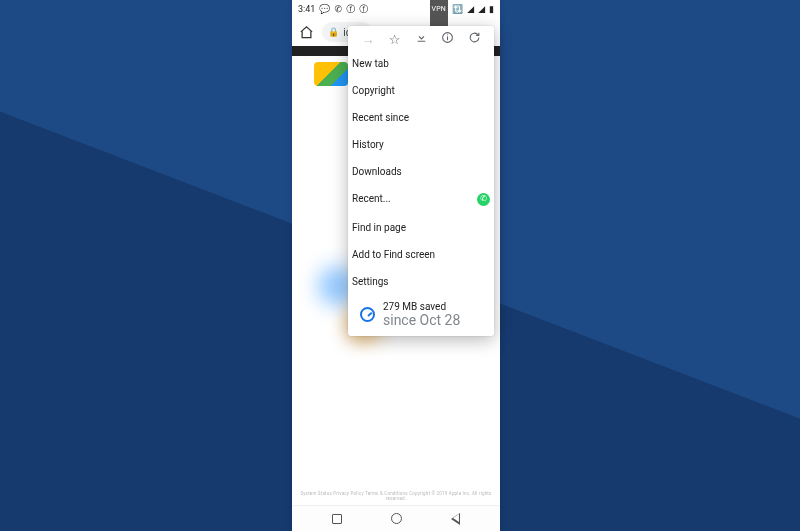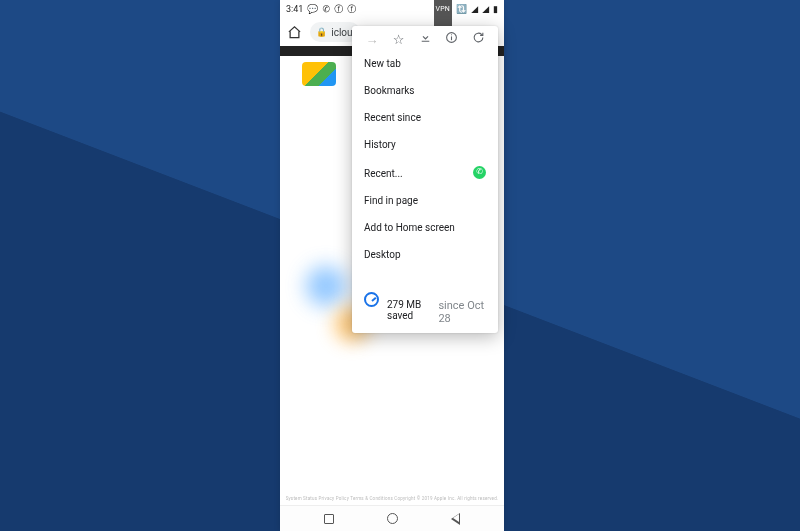--- a/index.html
+++ b/index.html
@@ -8,22 +8,22 @@
     position: absolute; inset: 0;
     background: #163a6e;
   }
   .bg::after {
     content: "";
     position: absolute; inset: 0;
     background: linear-gradient(201deg, #1d4985 0%, #1d4985 49.9%, transparent 50%);
   }
   .phone {
     position: absolute;
-    left: 280px; top: 0;
-    width: 224px; height: 531px;
+    left: 292px; top: 0;
+    width: 208px; height: 531px;
     background: #eab308;
     box-shadow: 0 0 6px rgba(0,0,0,.15);
   }
   
   .statusbar {
     height: 18px;
     background: #fff;
     display: flex;
     align-items: center;
     justify-content: space-between;
@@ -106,25 +106,25 @@
     display:flex;
     align-items:center;
     justify-content: space-between;
     padding: 5px 10px 3px 10px;
   }
   .menu-iconrow span {
     width: 20px; text-align:center; font-size: 13px; color:#5f6368;
   }
   .menu-iconrow span.fwd { color:#bdbdbd; }
   .menu-item {
-    padding: 8px 12px;
+    padding: 8px 4px;
     font-size: 10px;
     color:#202124;
     display:flex;
-    align-items:flex-end;
+    align-items:flex-start;
     justify-content:space-between;
     cursor: default;
     line-height: 1.1;
   }
   .menu-item .whatsapp {
     width:13px;height:13px;border-radius:50%;
     background:#25d366;color:#fff;display:flex;align-items:center;justify-content:center;font-size:8px;
   }
   .menu-item .checkbox {
     width:12px;height:12px;border-radius:2px;background:#1a73e8;color:#fff;
@@ -135,23 +135,23 @@
     padding: 6px 10px 4px 12px;
   }
   .menu-saved .dial {
     width:15px;height:15px;border:2px solid #1a73e8;border-radius:50%;
     position:relative; flex:0 0 auto;
   }
   .menu-saved .dial::after{
     content:""; position:absolute; width:5px;height:2px;background:#1a73e8;
     left:50%; top:50%; transform-origin:left center; transform: rotate(-40deg);
   }
-  .menu-saved-text { display:flex; flex-direction:row;margin-top:25px; }
+  .menu-saved-text { display:flex; flex-direction:column; }
   .menu-saved-text .l1 { font-size:10px; color:#202124; }
-  .menu-saved-text .l2 { font-size:11px; color:#80868b; }
+  .menu-saved-text .l2 { font-size:14px; color:#80868b; }
   
   .navbar {
     position:absolute; left:0; right:0; bottom:0;
     height: 26px;
     border-top:1px solid #eee;
     background:#fdfdfd;
     display:flex; align-items:center; justify-content:space-evenly;
   }
   .nav-btn { color:#555; display:flex; align-items:center; justify-content:center; width:30px; }
   .nav-square { width:10px;height:10px;border:1.4px solid #555;border-radius:1px; }
@@ -233,40 +233,43 @@
             <path d="M20 12a8 8 0 1 1-2.34-5.66L20 8"></path>
             <path d="M20 3v5h-5"></path>
           </svg>
       </span>
     </div>
 
     <div class="menu-item" data-name="menu-item-new-tab">
         <span>New tab</span>
       </div>
     <div class="menu-item" data-name="menu-item-bookmarks">
-        <span>Bookmarks</span>
+        <span>Copyright</span>
       </div>
     <div class="menu-item" data-name="menu-item-recent-tabs">
         <span>Recent since</span>
       </div>
     <div class="menu-item" data-name="menu-item-history">
         <span>History</span>
+      </div>
+    <div class="menu-item" data-name="menu-item-downloads">
+        <span>Downloads</span>
       </div>
     <div class="menu-item" data-name="menu-item-share">
       <span>Recent...</span>
       <span class="whatsapp" data-name="whatsapp-icon">✆</span>
     </div>
     <div class="menu-item" data-name="menu-item-find-in-page">
         <span>Find in page</span>
       </div>
     <div class="menu-item" data-name="menu-item-add-to-home-screen">
-        <span>Add to Home screen</span>
+        <span>Add to Find screen</span>
       </div>
     <div class="menu-item" data-name="menu-item-settings">
-        <span>Desktop</span>
+        <span>Settings</span>
       </div>
 
     <div class="menu-saved" data-name="menu-data-saved">
       <div class="dial" data-name="data-saver-icon"></div>
       <div class="menu-saved-text">
         <span class="l1" data-name="data-saved-amount">279 MB saved</span>
         <span class="l2" data-name="data-saved-since">since Oct 28</span>
       </div>
     </div>
   </div>

